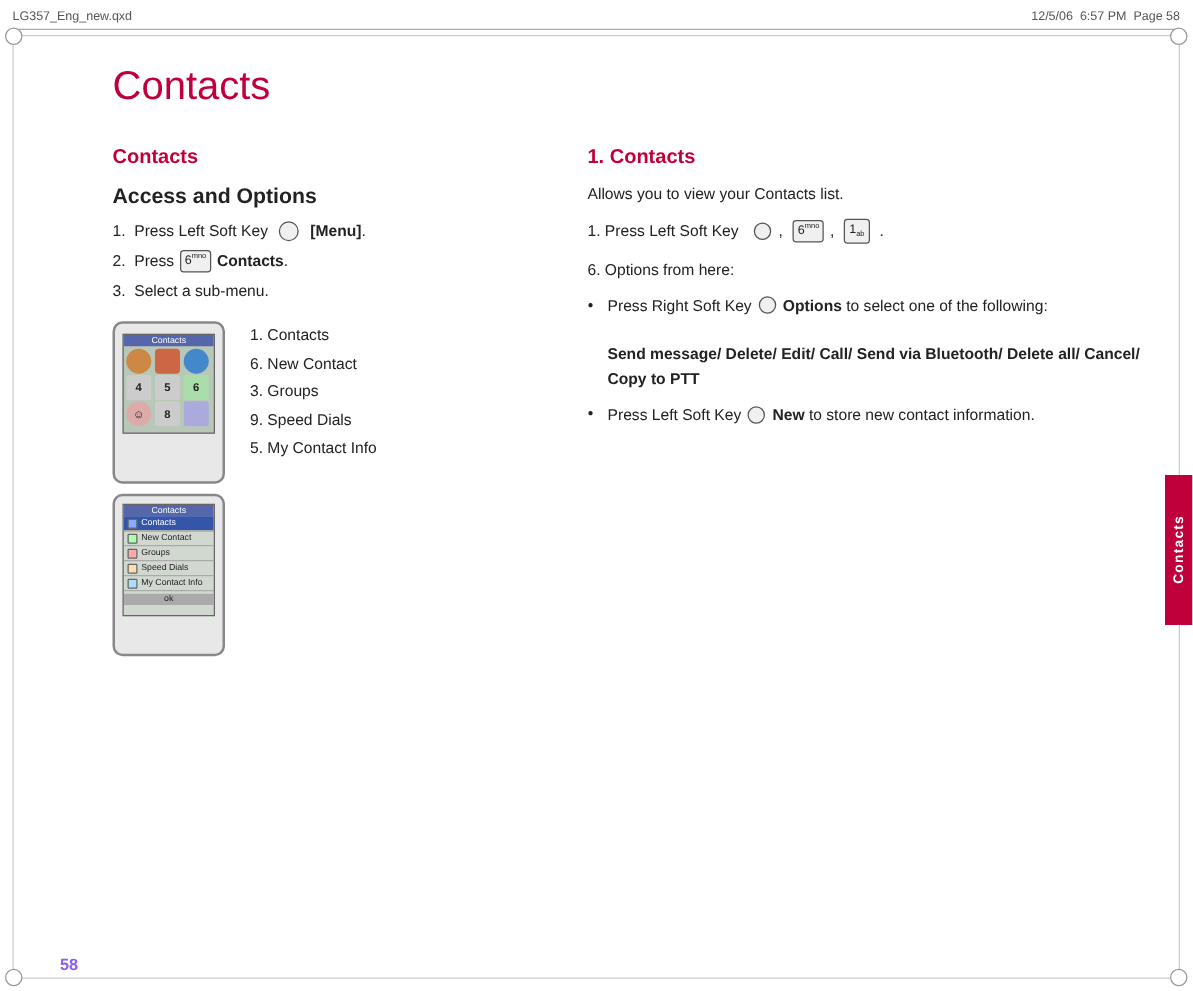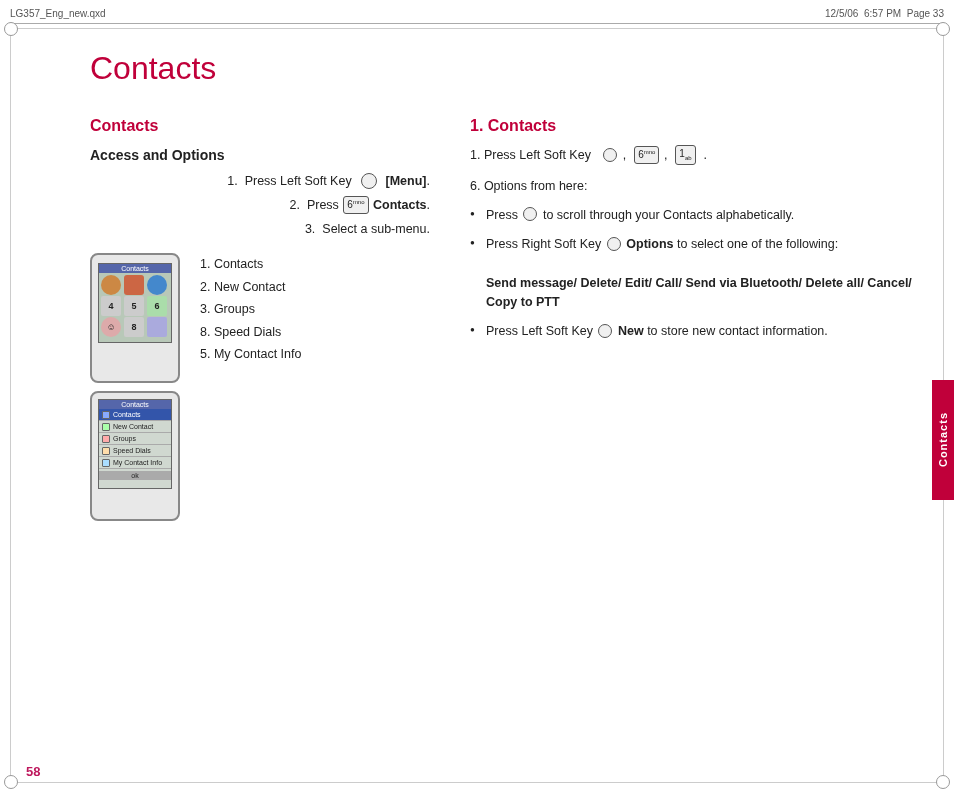--- a/index.html
+++ b/index.html
@@ -119,34 +119,33 @@
 
     .body-text {
       font-size: 12.5px;
       line-height: 1.55;
       color: #222;
       margin-bottom: 14px;
     }
 
     .bold-label {
       font-weight: bold;
-      font-size: 14px;
+      font-size: 17px;
       margin-bottom: 8px;
     }
 
     .step-list {
       list-style: none;
       margin-bottom: 14px;
     }
 
     .step-list li {
       font-size: 12.5px;
       line-height: 1.6;
       margin-bottom: 4px;
-      text-align: right;
     }
 
     
     .icon-circle {
       display: inline-block;
       width: 16px;
       height: 16px;
       border: 1px solid #555;
       border-radius: 50%;
       vertical-align: middle;
@@ -222,24 +221,24 @@
       top: 0;
       font-size: 8px;
       line-height: 1.9;
       color: #222;
     }
 
     
     .page-number {
       position: absolute;
       bottom: 14px;
-      left: 26px;
+      left: 48px;
       font-size: 13px;
       font-weight: bold;
-      color: #be185d;
+      color: #8b5cf6;
     }
 
     
     .phone-mockup {
       width: 90px;
       height: 130px;
       border: 2px solid #888;
       border-radius: 8px;
       background: #e8e8e8;
       position: relative;
@@ -343,21 +342,21 @@
       padding: 1px;
       margin-top: 2px;
     }
   </style>
 </head>
 <body>
 
 <div class="header-bar">
   <span>LG357_Eng_new.qxd</span>
   <span>
-    <span>12/5/06</span>&nbsp;&nbsp;<span>6:57 PM</span>&nbsp;&nbsp;<span>Page 33</span>
+    <span>12/5/06</span>&nbsp;&nbsp;<span>6:57 PM</span>&nbsp;&nbsp;<span>Page 58</span>
   </span>
 </div>
 
 <div class="page-border"></div>
 
 <div class="reg-mark tl"></div>
 <div class="reg-mark tr"></div>
 <div class="reg-mark bl"></div>
 <div class="reg-mark br"></div>
 
@@ -404,23 +403,23 @@
               <div class="phone-grid-cell" style="font-size:9px; font-weight:bold; background:#aaddaa;">6</div>
               <div class="phone-grid-cell" style="background:#ddaaaa; border-radius:50%; font-size:9px;">☺</div>
               <div class="phone-grid-cell" style="font-size:9px; font-weight:bold;">8</div>
               <div class="phone-grid-cell" style="background:#aaaadd;"></div>
             </div>
           </div>
         </div>
 
         <ul class="menu-items">
           <li>1. Contacts</li>
-          <li>2. New Contact</li>
+          <li>6. New Contact</li>
           <li>3. Groups</li>
-          <li>8. Speed Dials</li>
+          <li>9. Speed Dials</li>
           <li>5. My Contact Info</li>
         </ul>
       </div>
 
       <div class="phone-mockup2">
         <div class="phone-screen2">
           <div class="phone-screen2-title">Contacts</div>
           <div class="phone-menu-row active">
             <div class="phone-menu-icon" style="background:#88aaff;"></div>
             <span>Contacts</span>
@@ -444,38 +443,36 @@
           <div class="phone-ok-bar">ok</div>
         </div>
       </div>
 
     </div>
 
     <div class="right-col">
 
       <div class="right-section-heading">1. Contacts</div>
 
+      <p class="right-body">Allows you to view your Contacts list.</p>
 
       <p class="right-body">
         1. Press Left Soft Key &nbsp;
         <span class="icon-circle" style="width:14px;height:14px;"></span>
         ,&nbsp;
         <span class="icon-key">6<sup style="font-size:6px">mno</sup></span>
         ,&nbsp;
         <span class="icon-key">1<sub style="font-size:6px">ab</sub></span>
         &nbsp;.
       </p>
 
       <p class="right-body">6. Options from here:</p>
 
       <ul class="bullet-list">
         <li>
-          Press <span class="icon-circle" style="width:14px;height:14px; display:inline-block; border-radius:50%; border:1px solid #555;"></span> to scroll through your Contacts alphabetically.
-        </li>
-        <li>
           Press Right Soft Key <span class="icon-circle" style="width:14px;height:14px;"></span> <strong>Options</strong> to select one of the following:
           <br><br>
           <strong>Send message/ Delete/ Edit/ Call/ Send via Bluetooth/ Delete all/ Cancel/ Copy to PTT</strong>
         </li>
         <li>
           Press Left Soft Key <span class="icon-circle" style="width:14px;height:14px;"></span> <strong>New</strong> to store new contact information.
         </li>
       </ul>
 
     </div>

